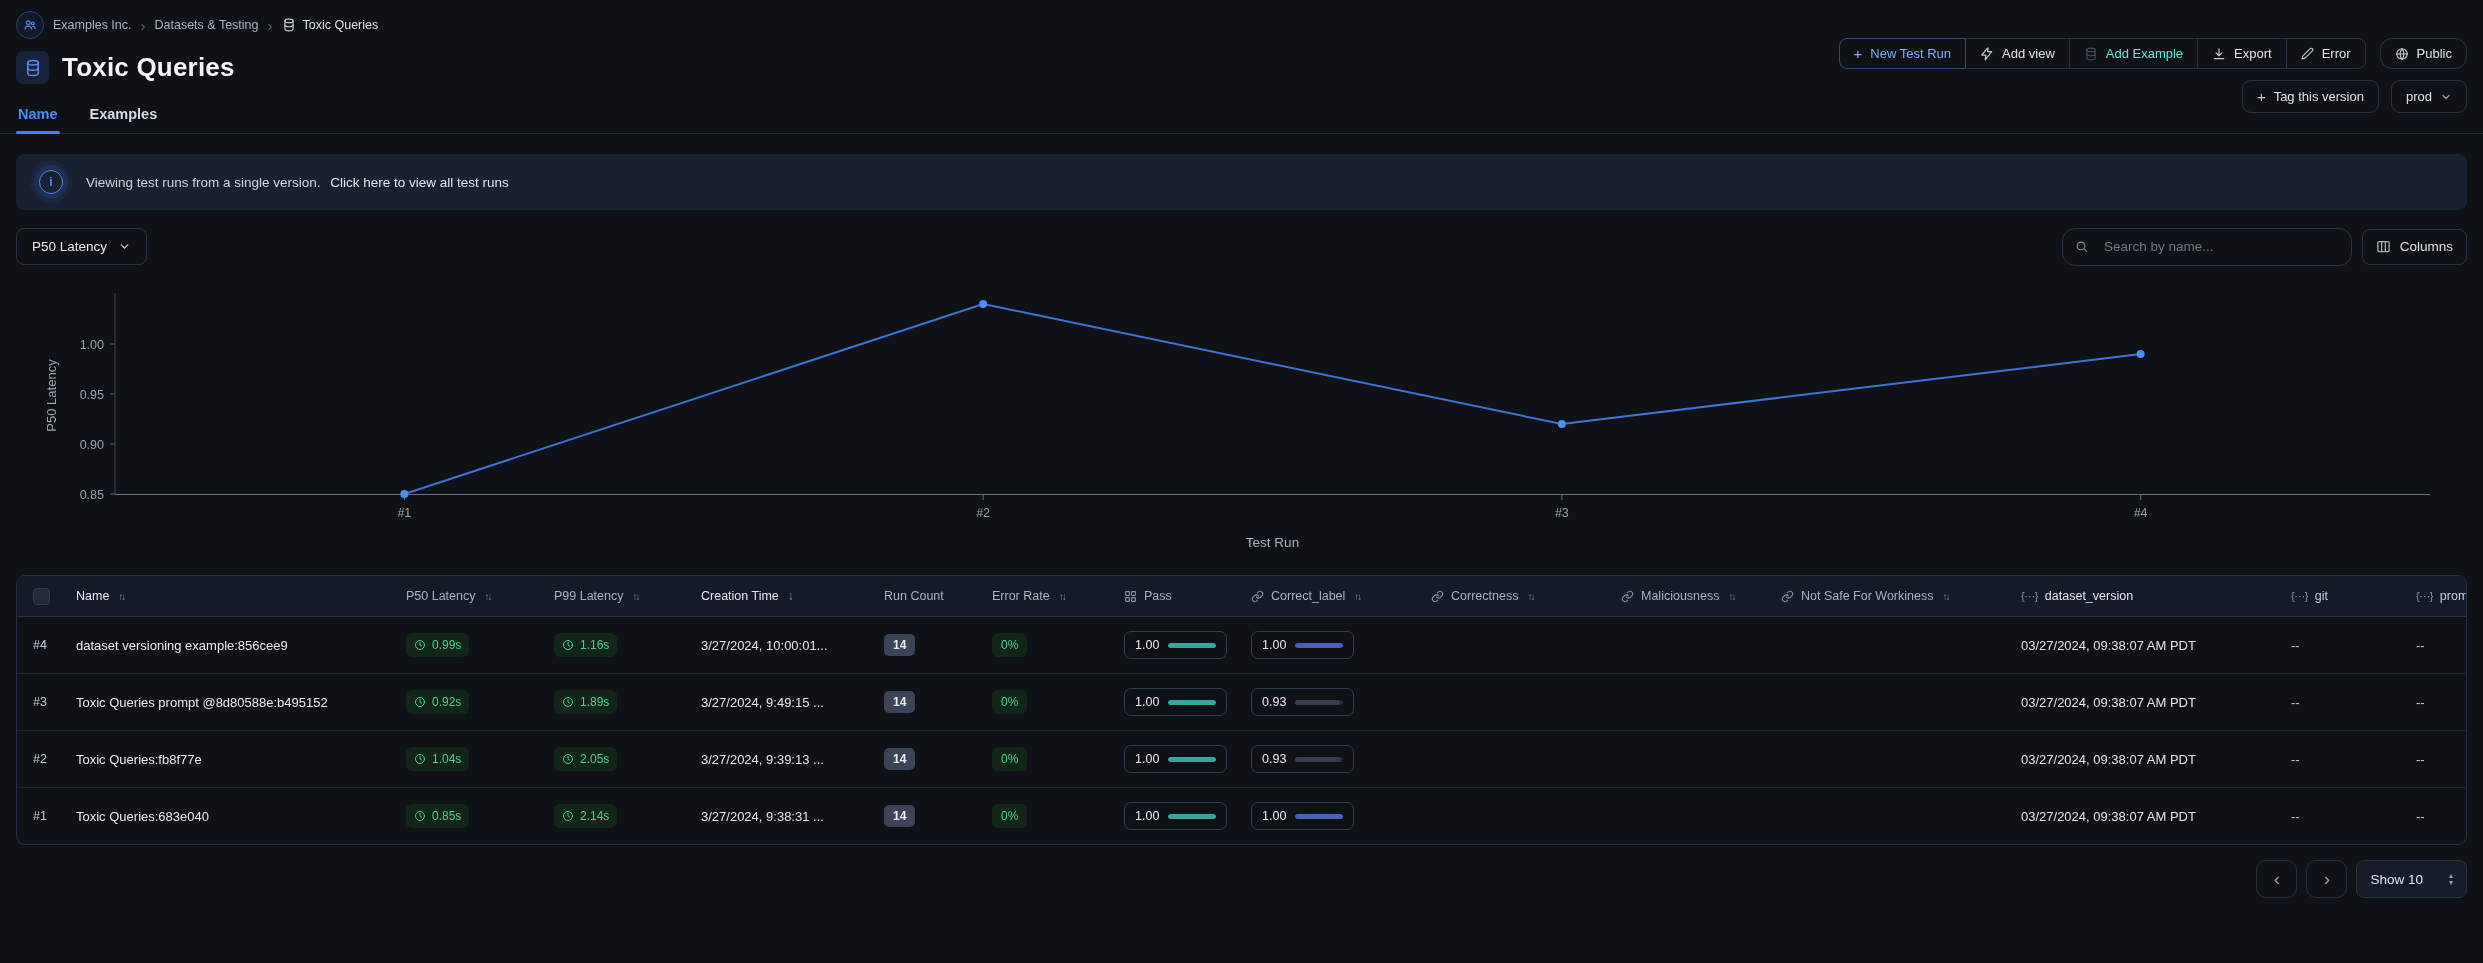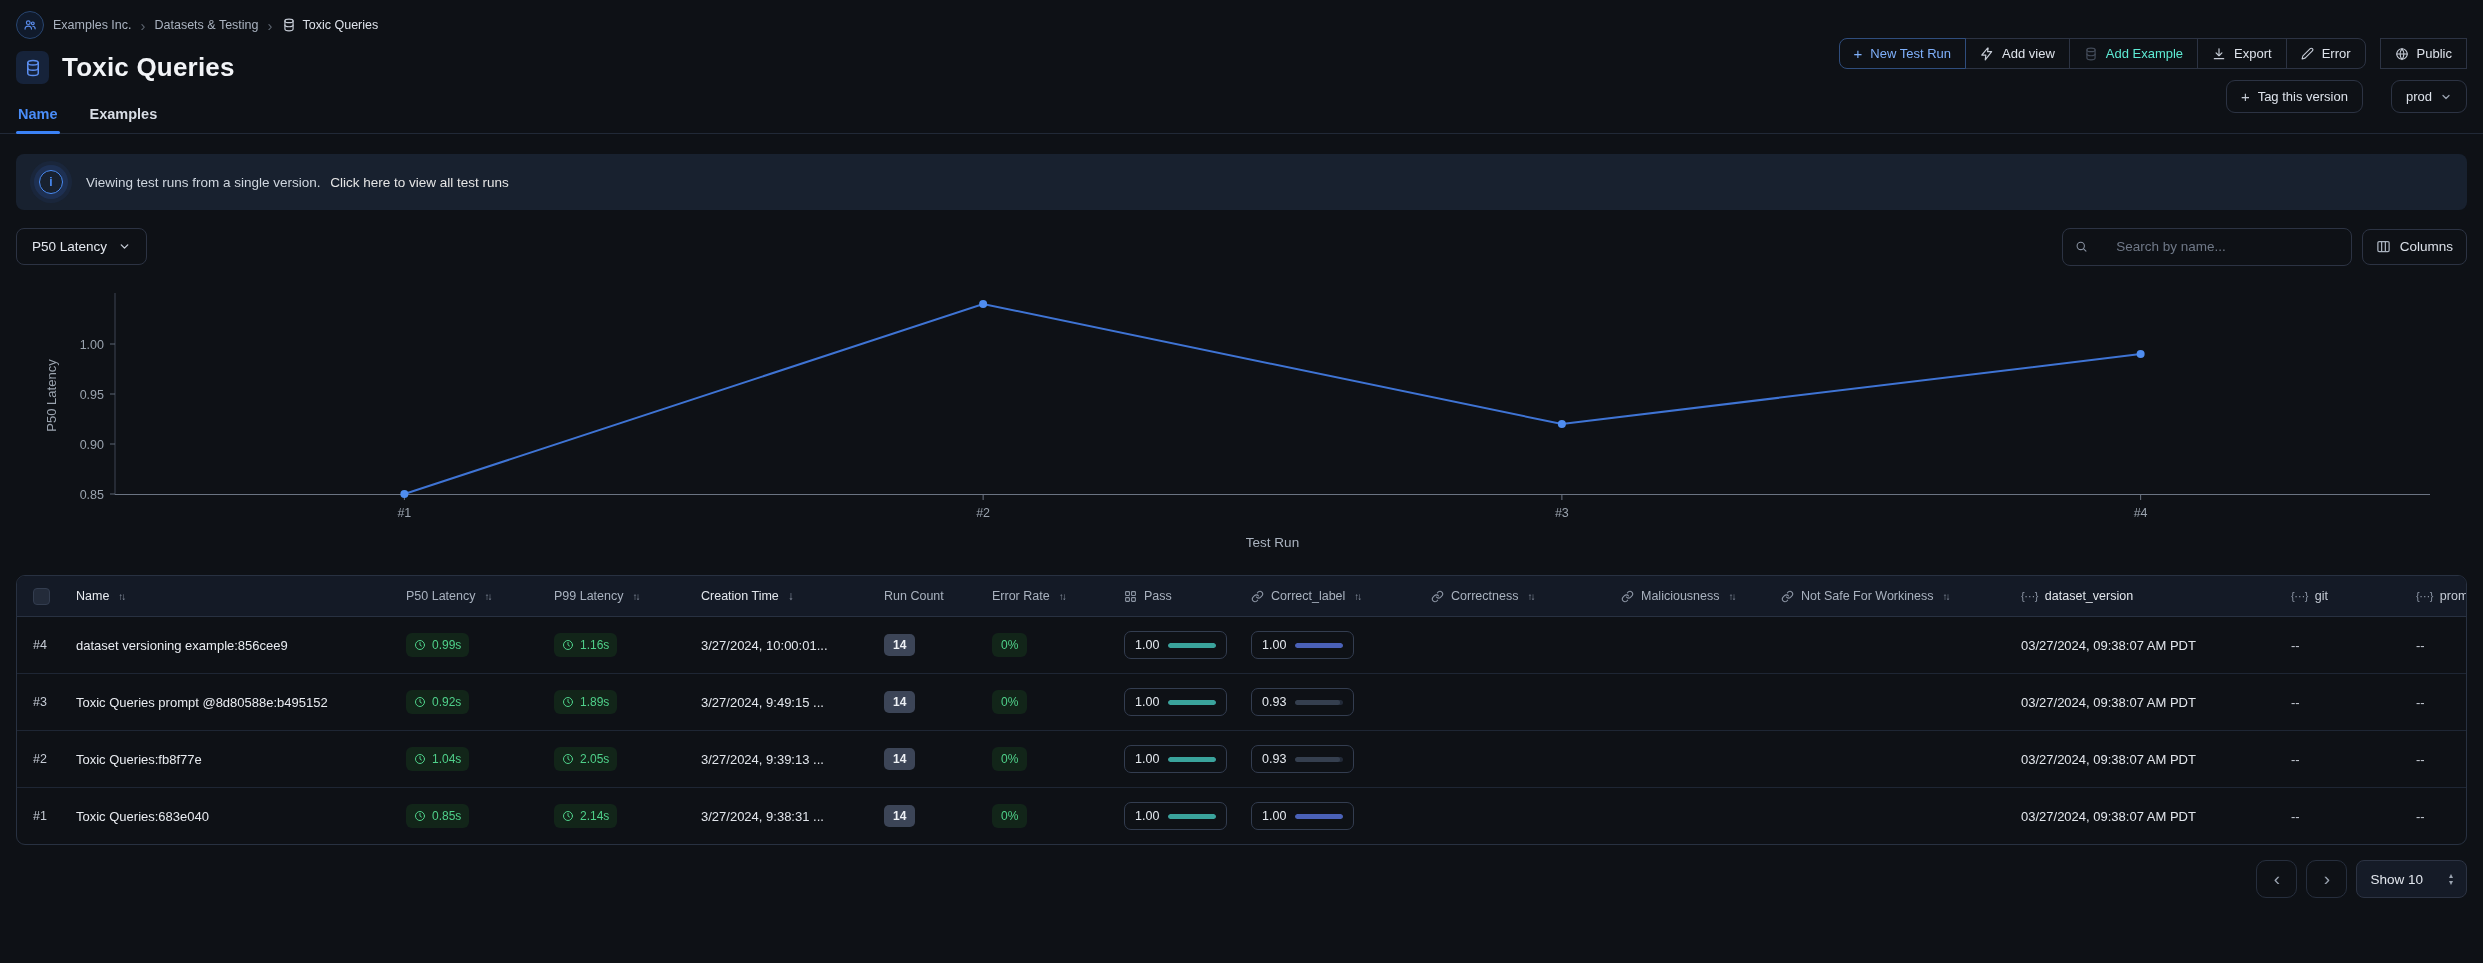--- a/index.html
+++ b/index.html
@@ -28,40 +28,40 @@
   .btn{height:31px;display:inline-flex;align-items:center;gap:8px;padding:0 14px;border:1px solid #2c3343;background:transparent;color:#dde2ea;font-size:13px;cursor:pointer;white-space:nowrap;font-family:inherit}
   .btn .bi{color:#c6ccd6}
   .btn-primary-outline{border:1px solid #2f4d7d;color:#7fb0fb;border-radius:8px 0 0 8px;position:relative;z-index:2}
   .btn-primary-outline .bi{color:#7fb0fb}
   .seg{margin-left:-1px}
   .seg-last{border-radius:0 8px 8px 0}
   .btn-disabled{color:#5eead4;cursor:default}
   .btn-disabled .bi{color:#434b59}
   .btn-standalone{border-radius:8px;margin-left:14px}
   .btn-rounded{border-radius:9px;height:33px}
-  .gap12{margin-left:28px}
+  .gap12{margin-left:12px}
 
   
   .tabs{display:flex;gap:28px;padding:0 16px;margin-top:16px;border-bottom:1px solid #20283ا5}
   .tabs{border-bottom:1px solid #212937}
   .tab{padding:6px 2px 11px;font-weight:700;font-size:14.5px;color:#d8dde5;position:relative;cursor:pointer}
   .tab.active{color:#4a8df8}
   .tab.active::after{content:"";position:absolute;left:0;right:0;bottom:-1px;height:3px;border-radius:2px;background:#3b82f6}
 
   
   .banner{margin:20px 16px 0;height:56px;background:#18212f;border-radius:8px;display:flex;align-items:center;padding:0 23px;gap:23px}
   .info-icon{width:22px;height:22px;min-width:22px;border:1.6px solid #4a8df8;border-radius:50%;display:flex;align-items:center;justify-content:center;color:#4a8df8;font-size:12px;font-weight:700;box-shadow:0 0 0 5px rgba(59,110,224,.14),0 0 0 9px rgba(59,110,224,.07)}
   .banner-text{color:#cfd6df;font-size:13.5px}
   .banner-link{color:#e5e5e5;font-size:13.5px;cursor:pointer}
 
   
   .controls{display:flex;justify-content:space-between;align-items:center;margin:18px 16px 0;height:37px}
   .select-btn{height:37px;border:1px solid #2c3343;border-radius:8px;padding:0 15px;display:inline-flex;gap:11px;align-items:center;font-size:13.5px;color:#e3e7ee;cursor:pointer;background:transparent;font-family:inherit}
   .right-controls{display:flex;align-items:center;gap:10px}
-  .search{width:264px;height:36px;border:1px solid #2c3343;border-radius:8px;display:flex;align-items:center;gap:27px;padding:0 12px;color:#7d8694}
+  .search{width:264px;height:36px;border:1px solid #2c3343;border-radius:13px;display:flex;align-items:center;gap:14px;padding:0 12px;color:#7d8694}
   .search input{background:transparent;border:none;outline:none;color:#dbe0e8;font-size:13.5px;width:100%;font-family:inherit}
   .search input::placeholder{color:#6f7887}
   .columns-btn{height:36px;border:1px solid #2c3343;border-radius:8px;padding:0 13px;display:inline-flex;gap:9px;align-items:center;font-size:13.5px;color:#dbe0e8;background:transparent;cursor:pointer;font-family:inherit}
 
   
   .chart-wrap{position:relative;margin:0 16px;height:300px}
 
   
   .table{margin:10px 16px 0;width:2451px;border:1px solid #283141;border-radius:9px;overflow:hidden;box-sizing:border-box}
   .thead{display:flex;align-items:center;height:40px;background:#141a26;border-bottom:1px solid #283141;color:#a9b2bf;font-size:12.5px}
@@ -164,21 +164,21 @@
           <path d="M4 20h16"></path>
         </svg>
       <span>Export</span>
     </button>
     <button class="btn seg seg-last">
       <svg class="bi" width="13" height="13" viewBox="0 0 24 24" fill="none" stroke="currentColor" stroke-width="2" stroke-linecap="round" stroke-linejoin="round">
           <path d="M17 3a2.8 2.8 0 1 1 4 4L7.5 20.5 2 22l1.5-5.5L17 3z"></path>
         </svg>
       <span>Error</span>
     </button>
-    <button class="btn btn-standalone" style="border-radius:0">
+    <button class="btn btn-standalone" style="border-radius:12px">
       <svg class="bi" width="14" height="14" viewBox="0 0 24 24" fill="none" stroke="currentColor" stroke-width="2" stroke-linecap="round">
           <circle cx="12" cy="12" r="9"></circle>
           <path d="M3 12h18"></path>
           <path d="M12 3a14 14 0 0 1 0 18a14 14 0 0 1 0-18z"></path>
         </svg>
       <span>Public</span>
     </button>
   </div>
   <div class="actions-row">
     <button class="btn btn-rounded">

